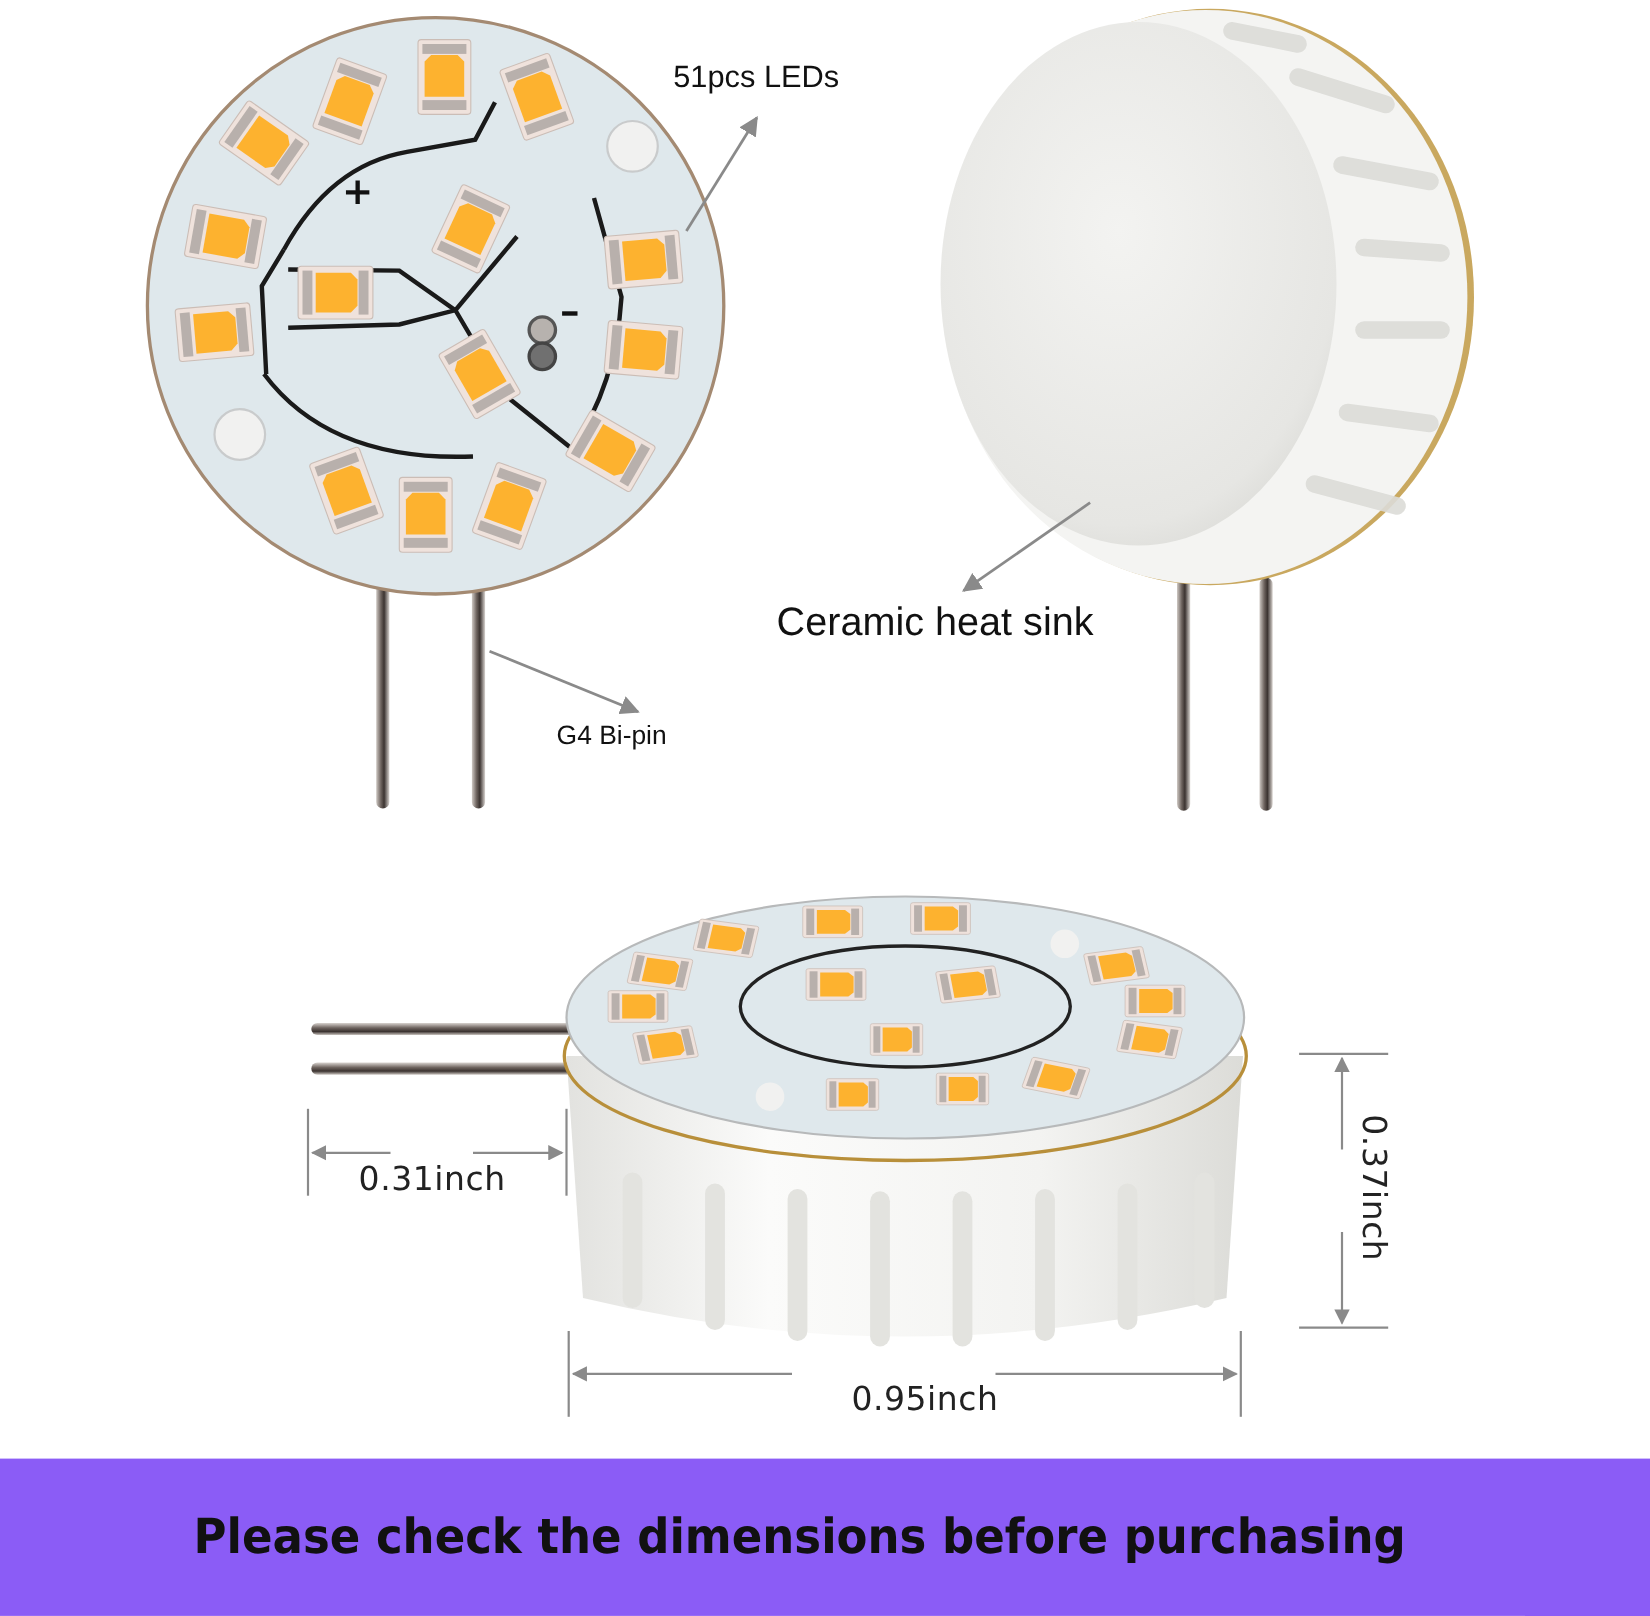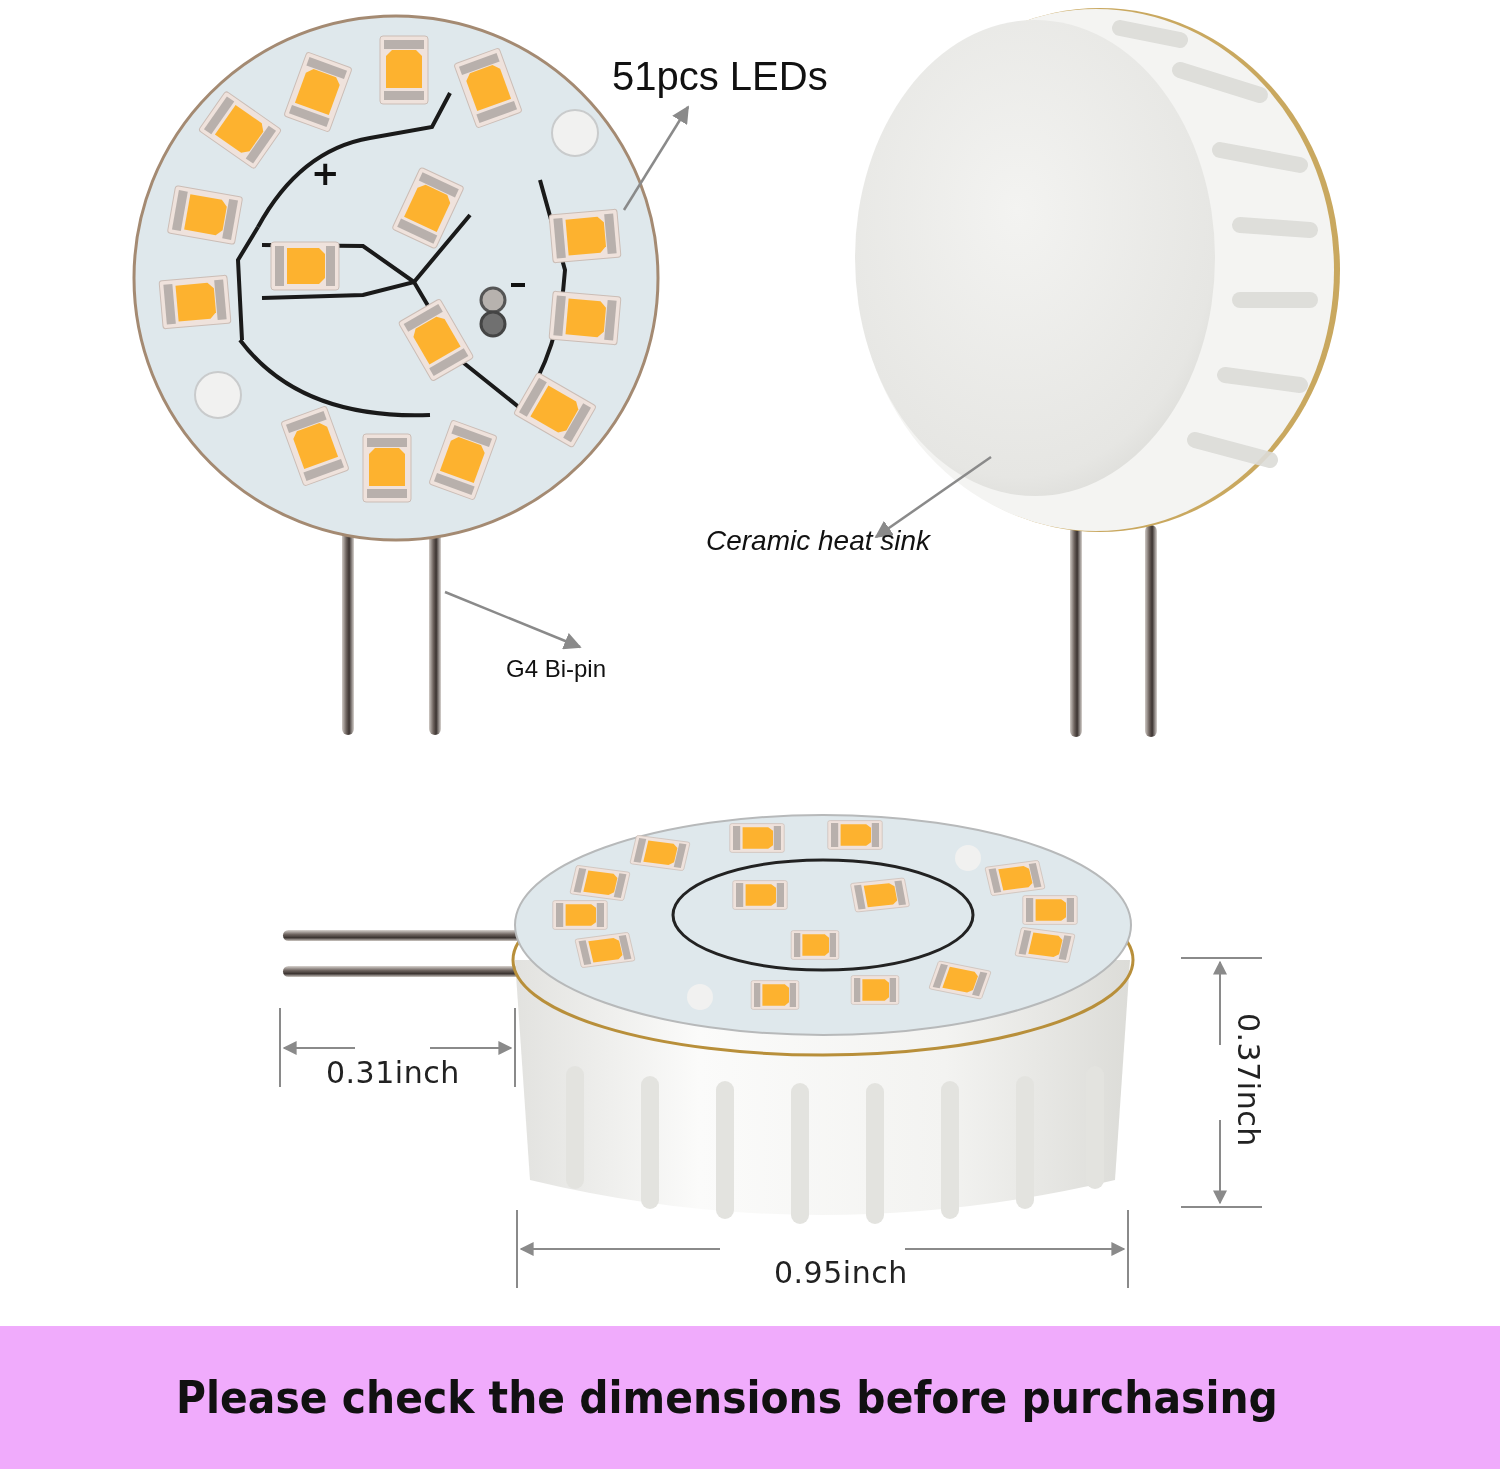--- a/index.html
+++ b/index.html
@@ -1,19 +1,19 @@
 <!DOCTYPE html>
 <html><head>
 <meta charset="utf-8">
 <style>
   html, body { margin:0; padding:0; background:#ffffff; }
   body { width:1500px; height:1469px; position:relative; overflow:hidden; font-family:"Liberation Sans", sans-serif; }
   .label { position:absolute; color:#111; font-family:"Liberation Sans", sans-serif; white-space:nowrap; }
-  .lbl-leds { left:612px; top:54px; font-size:40px; }
-  .lbl-sink { left:706px; top:525px; font-size:28px;font-style:italic; }
+  .lbl-leds { left:612px; top:54px; font-size:28px; }
+  .lbl-sink { left:706px; top:544px; font-size:36px; }
   .lbl-pin  { left:506px; top:655px; font-size:24px; }
   .dim { position:absolute; color:#222; font-family:"DejaVu Sans", sans-serif; font-size:30px; white-space:nowrap; letter-spacing:0.5px; }
   .dim-031 { left:326px; top:1055px;text-align:center; }
   .dim-095 { left:774px; top:1255px; }
   .dim-037 { left:1218px; top:1080px; transform:rotate(90deg); transform-origin:left top; left:1266px; top:1013px; }
   .banner { position:absolute; left:0; top:1326px; width:1500px; height:143px; display:flex; align-items:center; }
   .banner-text { margin-left:176px; font-family:"DejaVu Sans", sans-serif; font-weight:bold; font-size:44px; color:#111; letter-spacing:0px; transform:scaleX(0.93); transform-origin:left center; }
   svg { position:absolute; left:0; top:0; }
 </style>
 </head>
@@ -188,15 +188,15 @@
 </svg>
 
 <div class="label lbl-leds">51pcs LEDs</div>
 <div class="label lbl-sink">Ceramic heat sink</div>
 <div class="label lbl-pin">G4 Bi-pin</div>
 
 <div class="dim dim-031">0.31inch</div>
 <div class="dim dim-095">0.95inch</div>
 <div class="dim dim-037">0.37inch</div>
 
-<div class="banner" style="background:#f0abfc;">
+<div class="banner" style="background:#8b5cf6;">
   <span class="banner-text">Please check the dimensions before purchasing</span>
 </div>
 
 </body></html>

